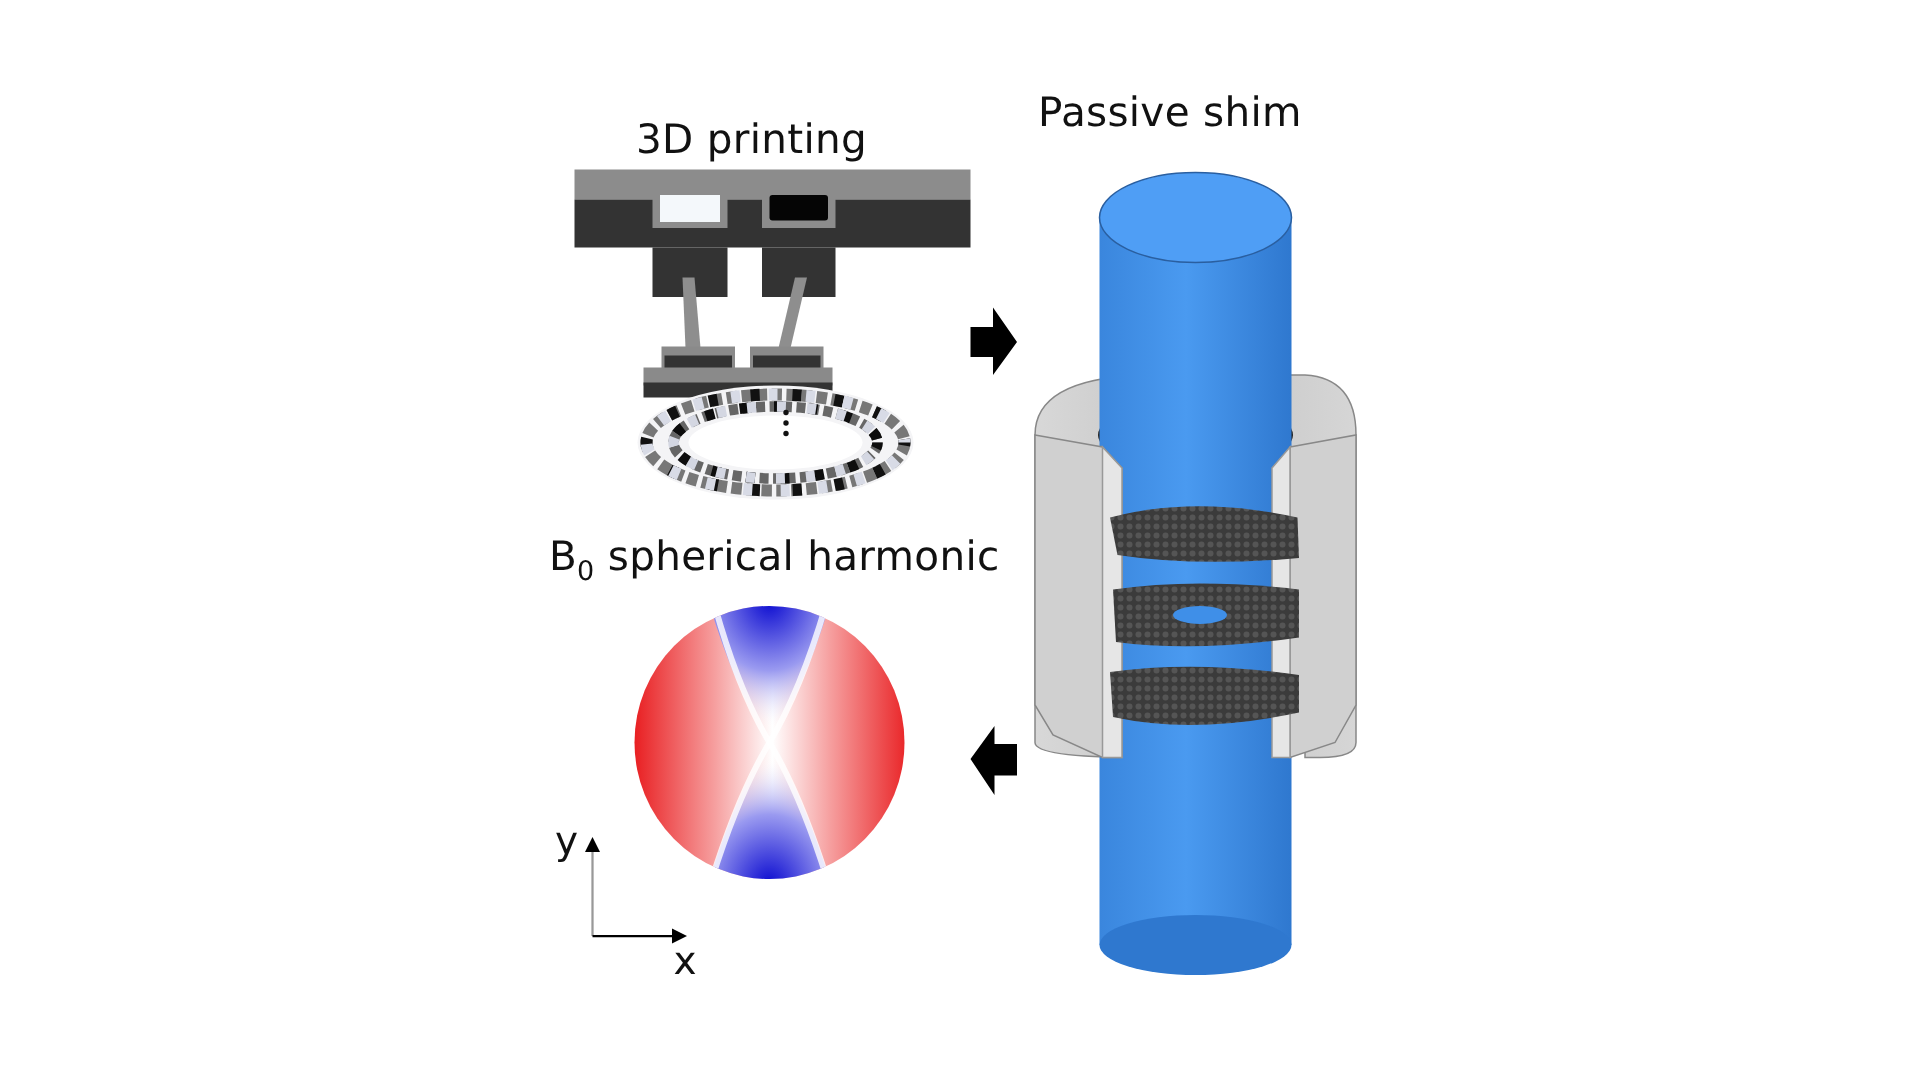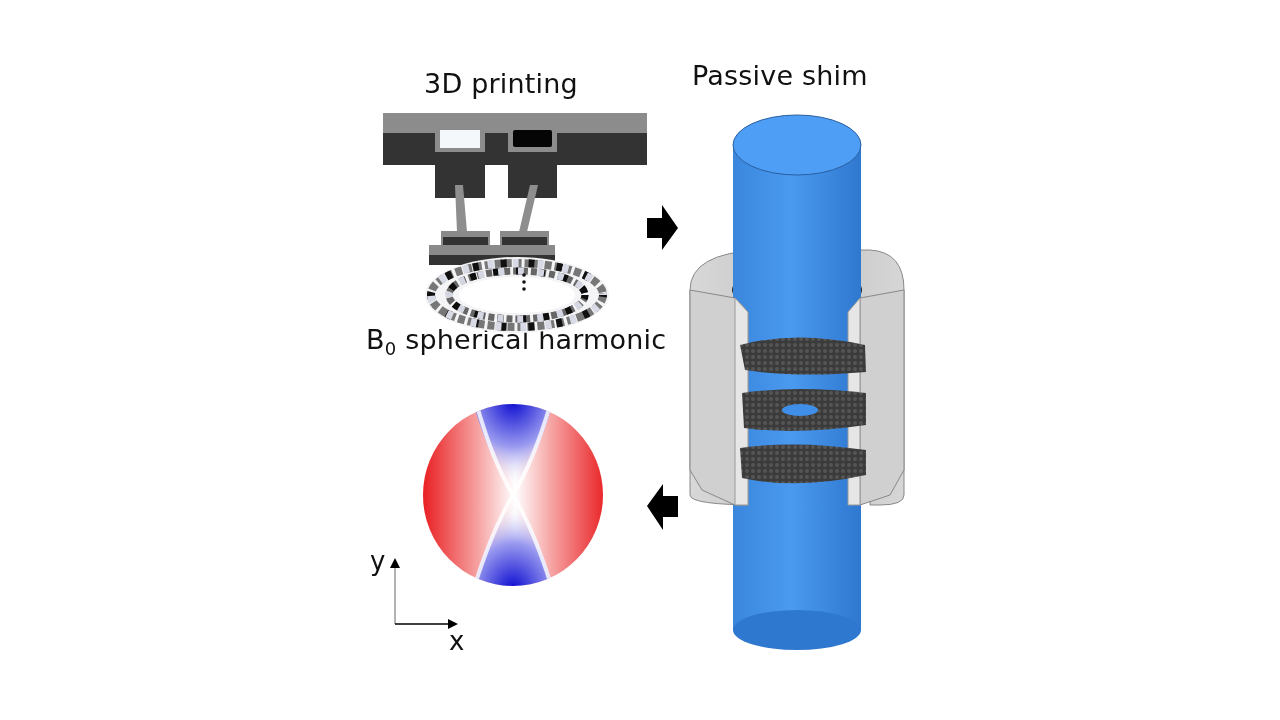--- a/index.html
+++ b/index.html
@@ -3,23 +3,23 @@
 <meta charset="utf-8">
 <style>
   html,body{margin:0;padding:0;background:#ffffff;}
   body{width:1280px;height:720px;position:relative;overflow:hidden;font-family:"DejaVu Sans","Liberation Sans",sans-serif;}
   .lbl{position:absolute;color:#111;font-size:27px;white-space:nowrap;letter-spacing:0.2px;}
   svg{position:absolute;left:0;top:0;}
 </style>
 </head>
 <body>
 
-<div class="lbl" style="left:424px;top:68px;">3D printing</div>
+<div class="lbl" style="left:424px;top:78px;">3D printing</div>
 <div class="lbl" style="left:692px;top:60px;">Passive shim</div>
-<div class="lbl" style="left:366px;top:324px;">
+<div class="lbl" style="left:366px;top:356px;">
   <span>B</span><sub style="font-size:18px;">0</sub><span> spherical harmonic</span>
 </div>
 <div class="lbl" style="left:370px;top:546px;font-size:26px;">y</div>
 <div class="lbl" style="left:449px;top:626px;font-size:26px;">x</div>
 
 <svg width="1280" height="720" viewBox="0 0 1280 720">
   <defs>
     <linearGradient id="cylGrad" x1="0" x2="1" y1="0" y2="0">
       <stop offset="0" stop-color="#3a86dd"></stop>
       <stop offset="0.45" stop-color="#4a9af0"></stop>

